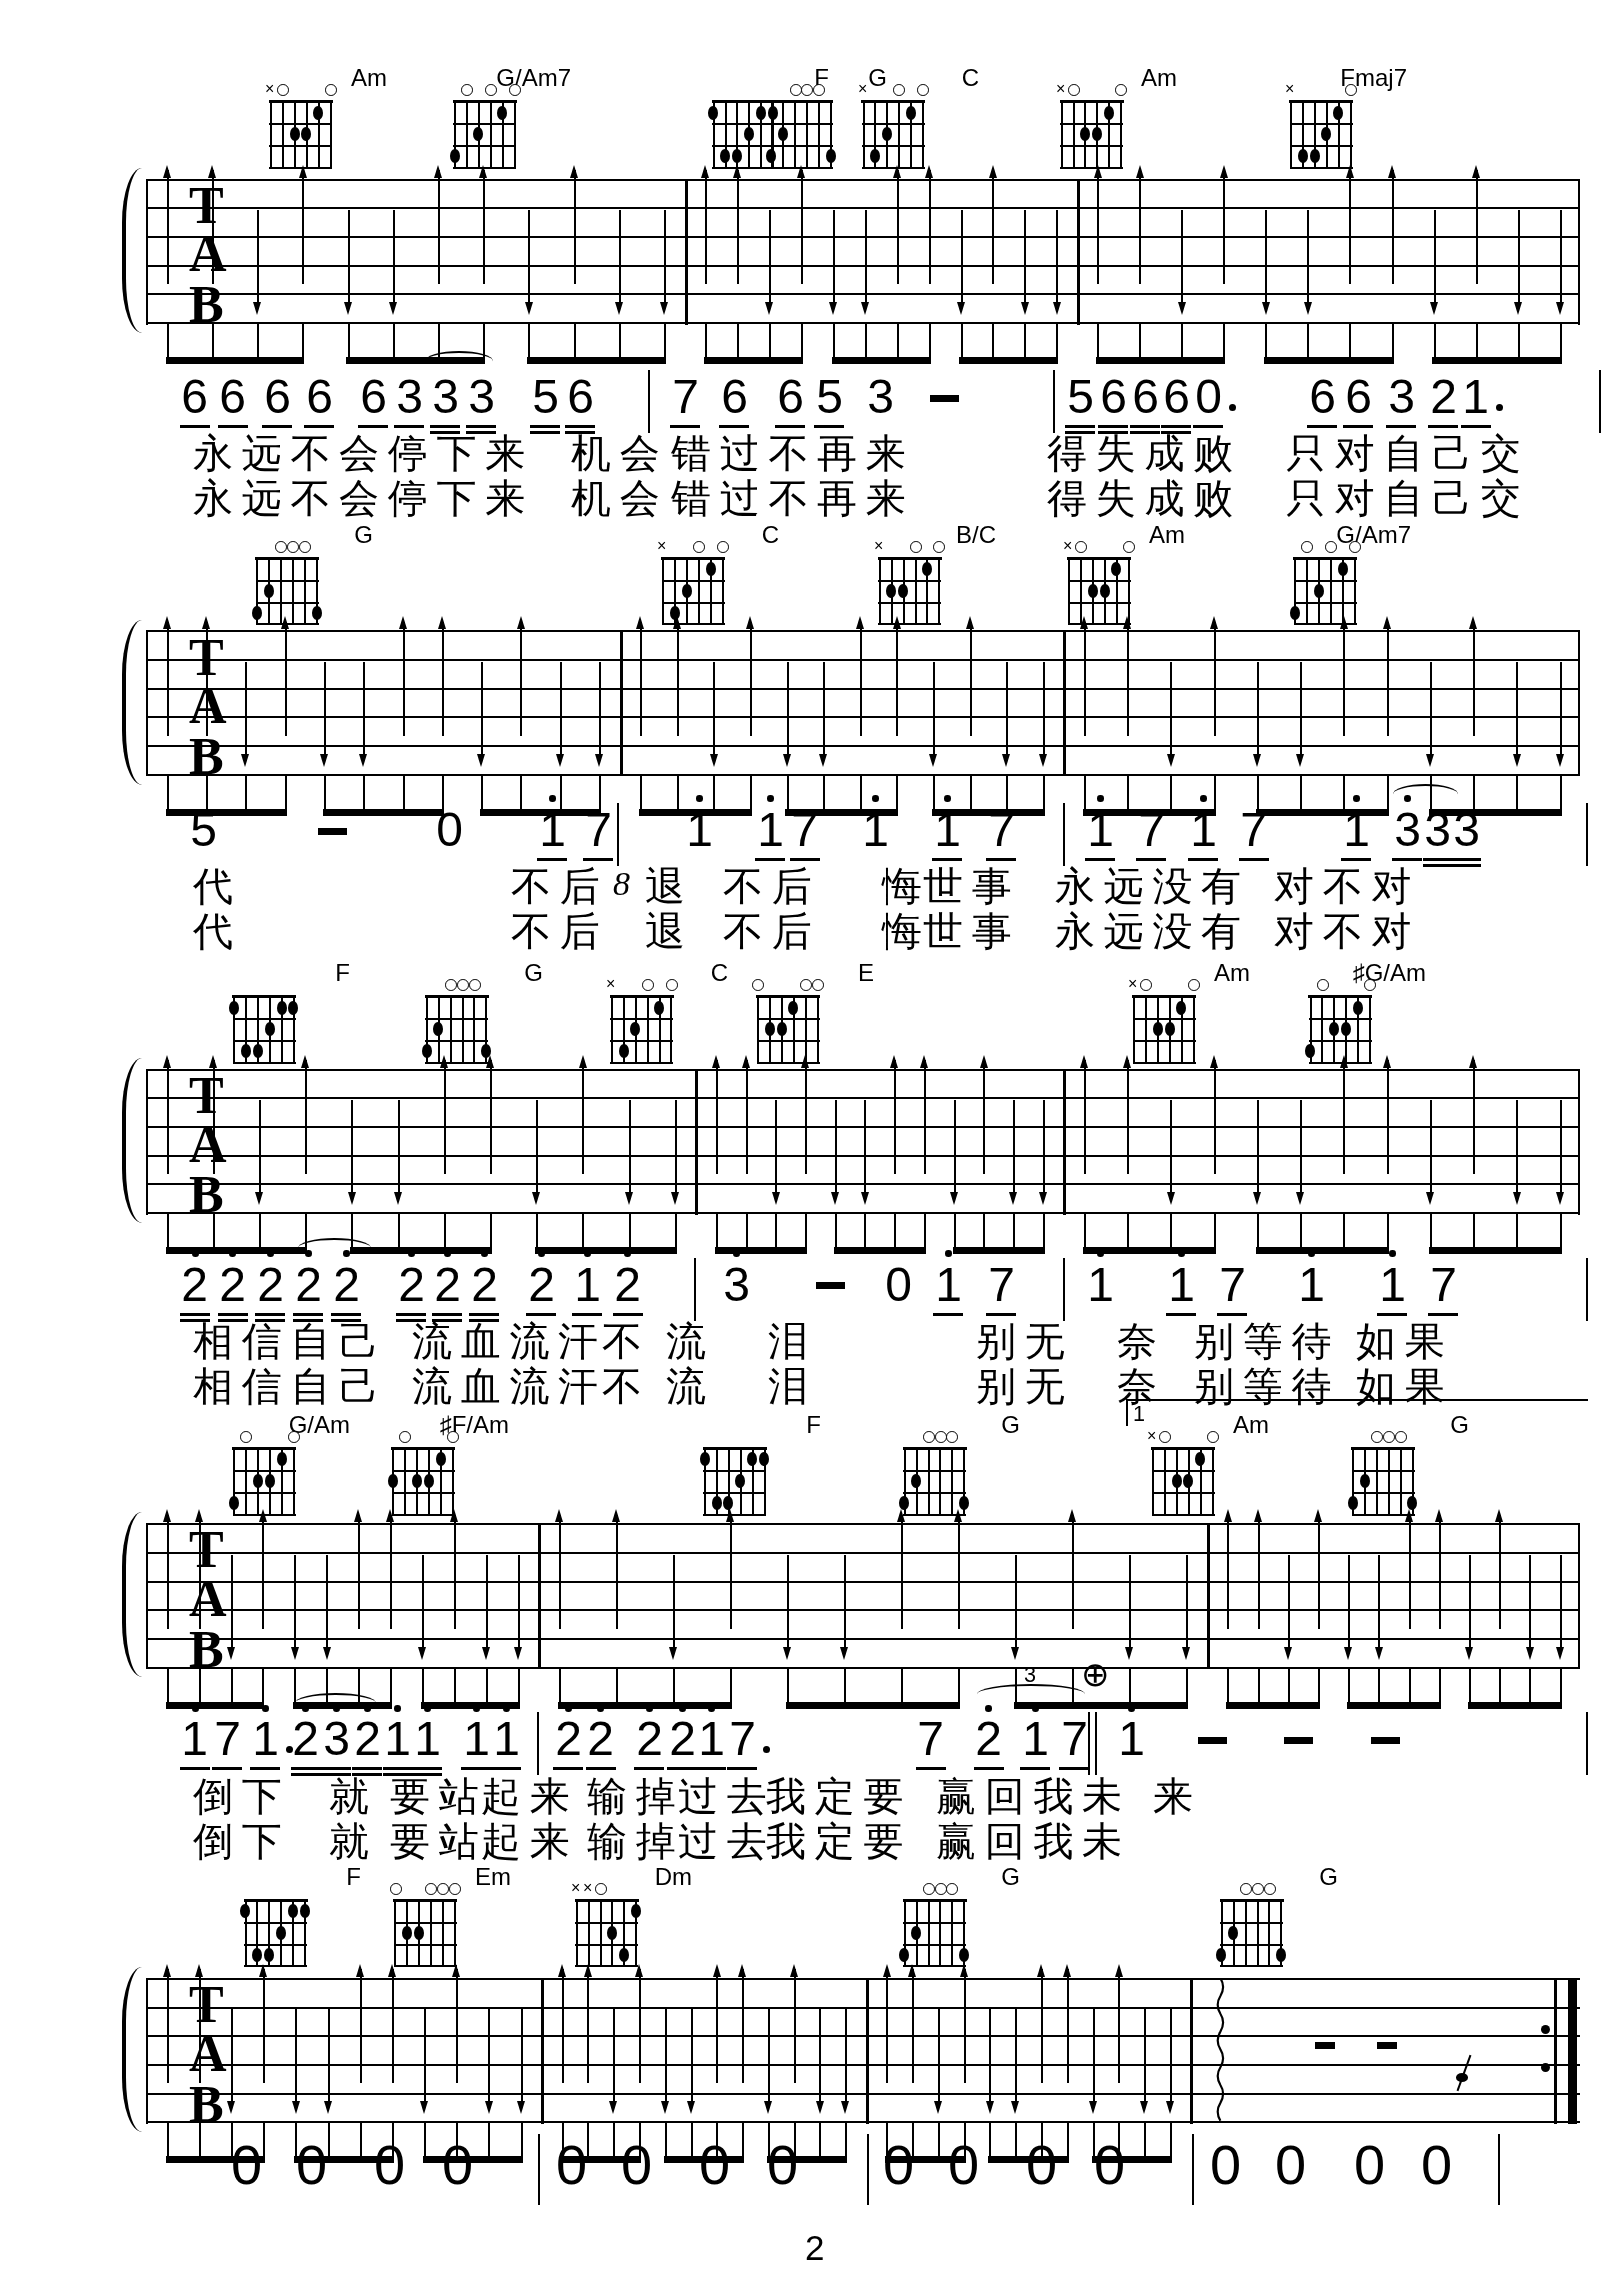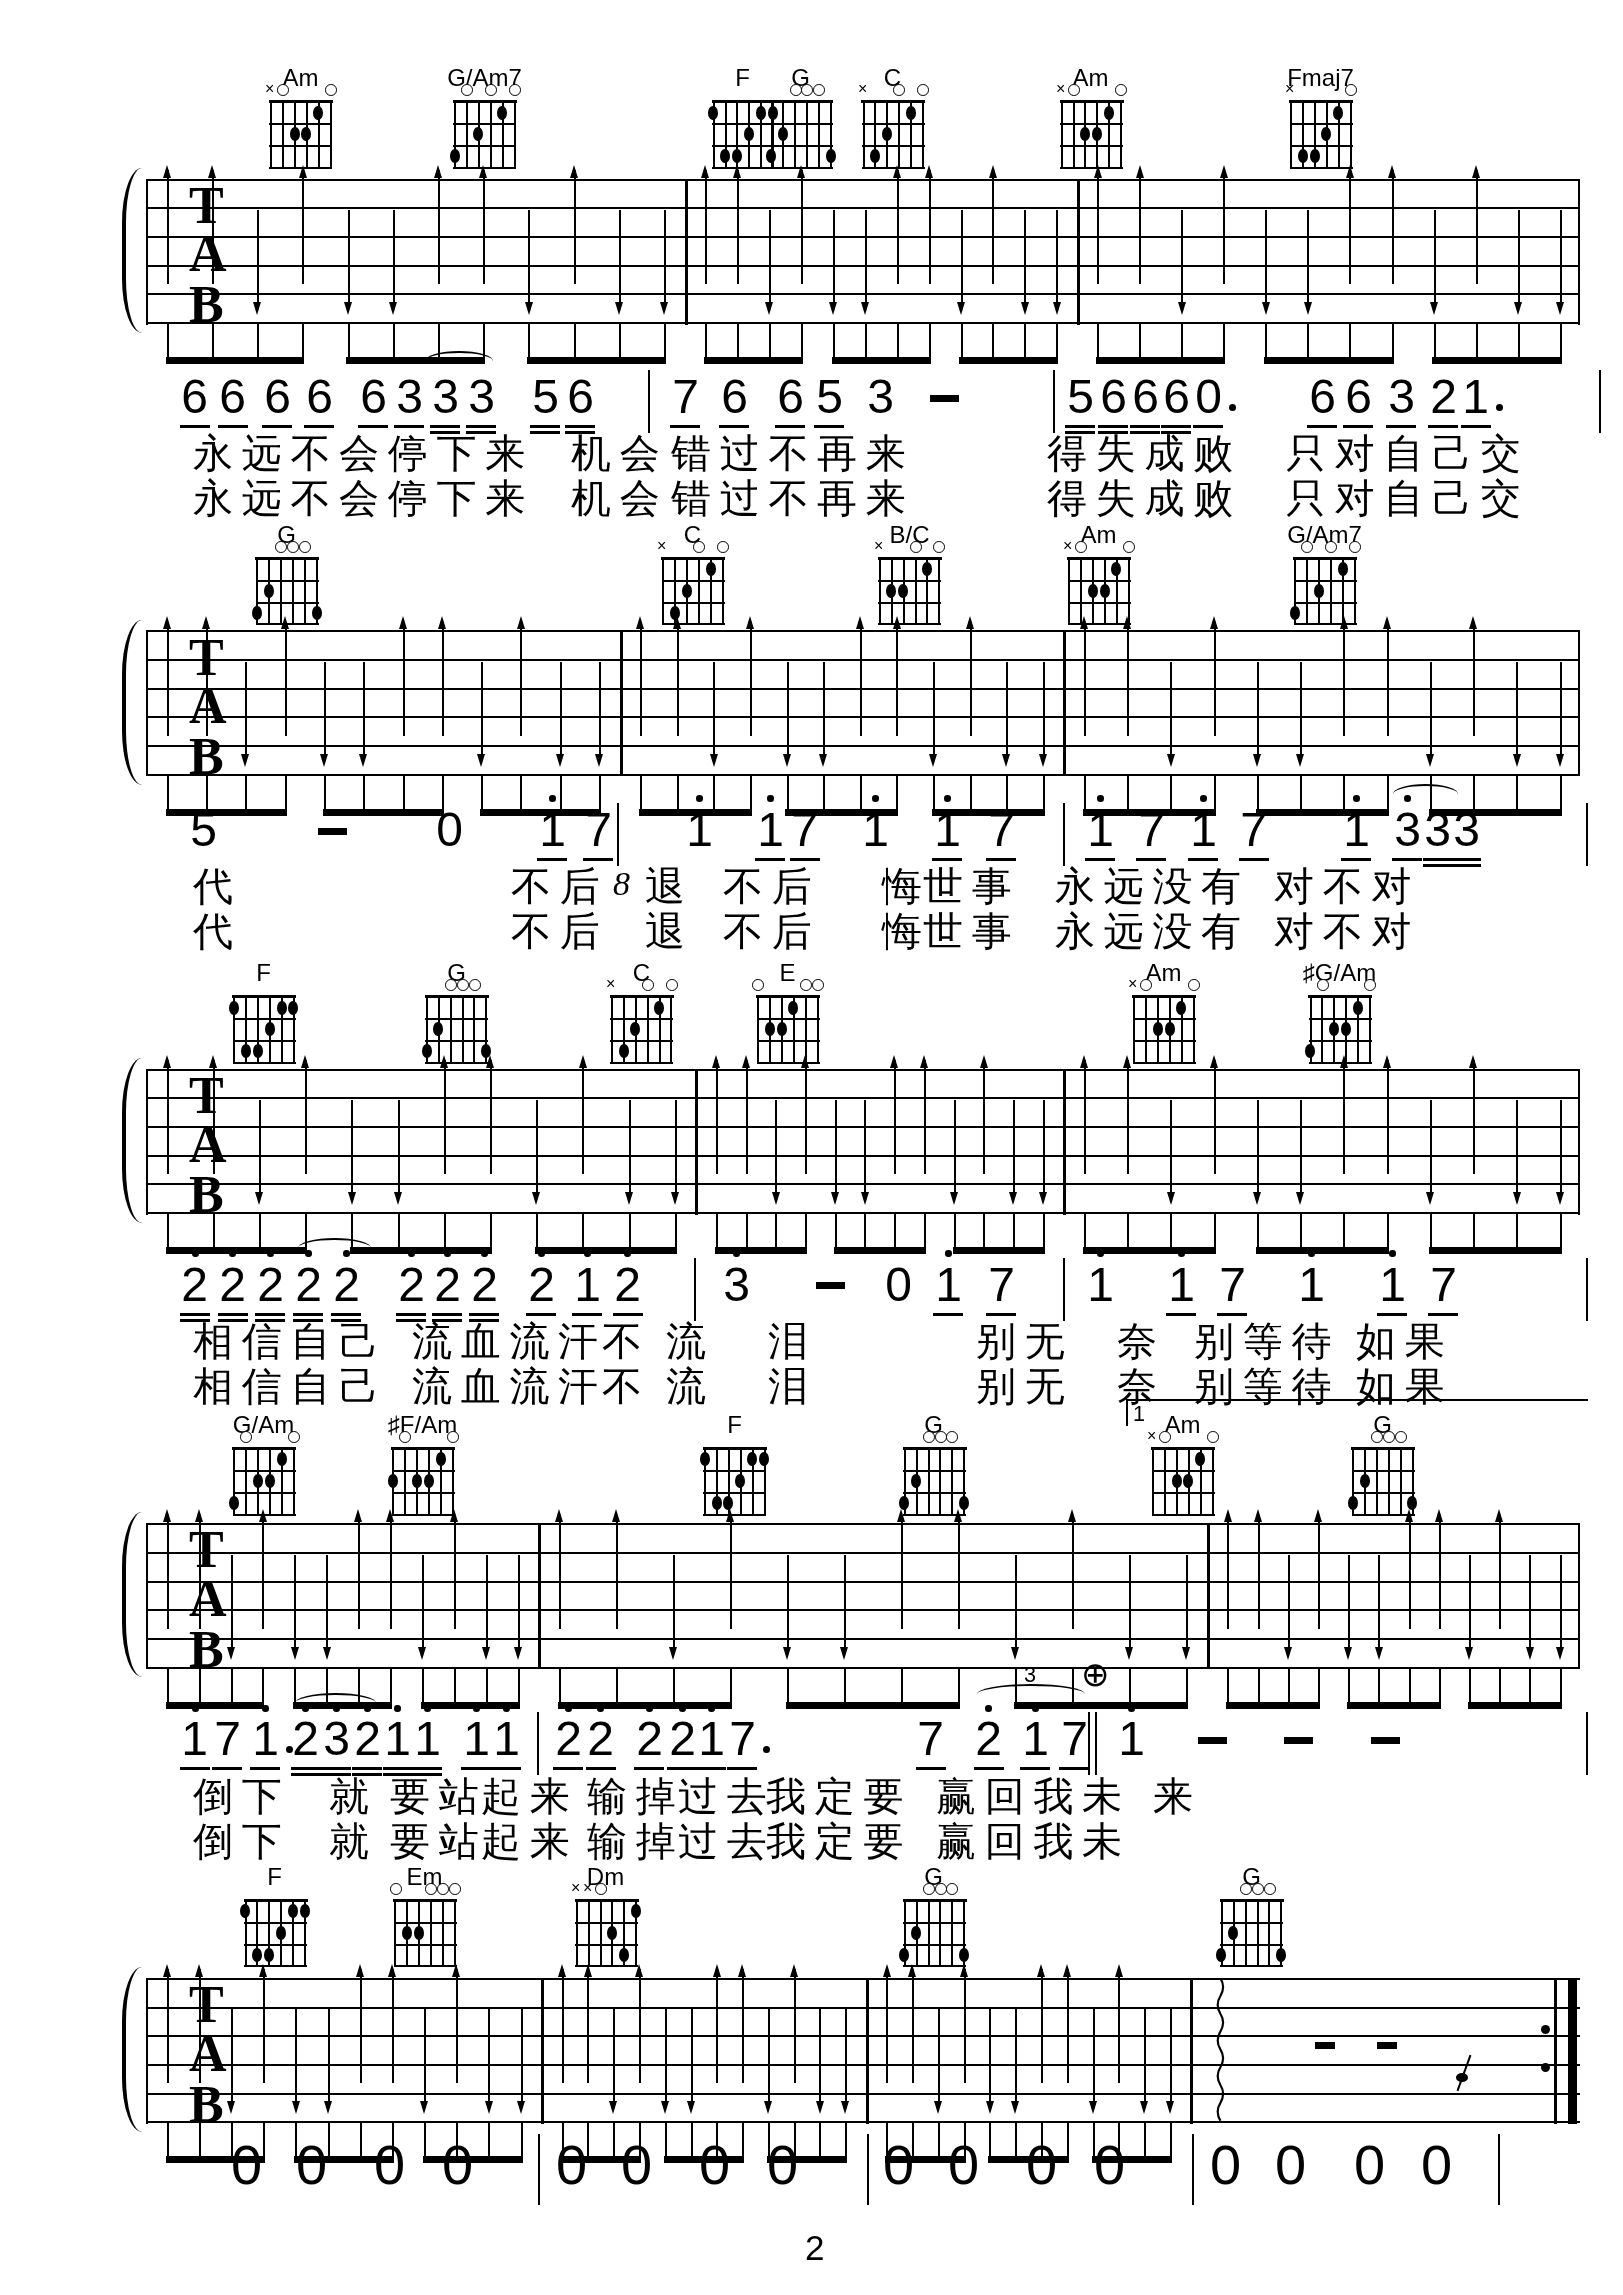--- a/index.html
+++ b/index.html
@@ -1,19 +1,19 @@
 <!DOCTYPE html>
 <html style="font-size:8.7px"><head>
 <meta charset="utf-8">
 <style>
   html,body{margin:0;padding:0;background:#fff;}
   body{width:1623px;height:2295px;font-family:"Liberation Sans",sans-serif;color:#000;}
   #page{position:relative;width:1623px;height:2295px;background:#fff;overflow:hidden;}
   .abs{position:absolute;}
-  .chord-name{font-size:24px;text-align:center;white-space:nowrap;font-family:"Liberation Sans",sans-serif;}
+  .chord-name{font-size:24px;text-align:right;white-space:nowrap;font-family:"Liberation Sans",sans-serif;}
   .vline{background:#000;}
   .hline{background:#000;}
   .dot{background:#000;border-radius:50%;}
   .odot{border:1.6px solid #000;border-radius:50%;background:#fff;}
   .xmark{font-size:16px;line-height:16px;}
   .tabletter{font-family:"Liberation Serif",serif;font-size:52px;line-height:52px;font-weight:bold;}
   .notechar{text-align:center;font-size:48px;line-height:48px;font-family:"Liberation Sans",sans-serif;}
   .lyric{font-size:40px;line-height:43px;letter-spacing:8.7px;white-space:nowrap;font-family:"Liberation Sans",sans-serif;}
   .arc{border-top:2.7px solid #000;border-radius:50% 50% 0 0;}
   .beam{background:#000;}

